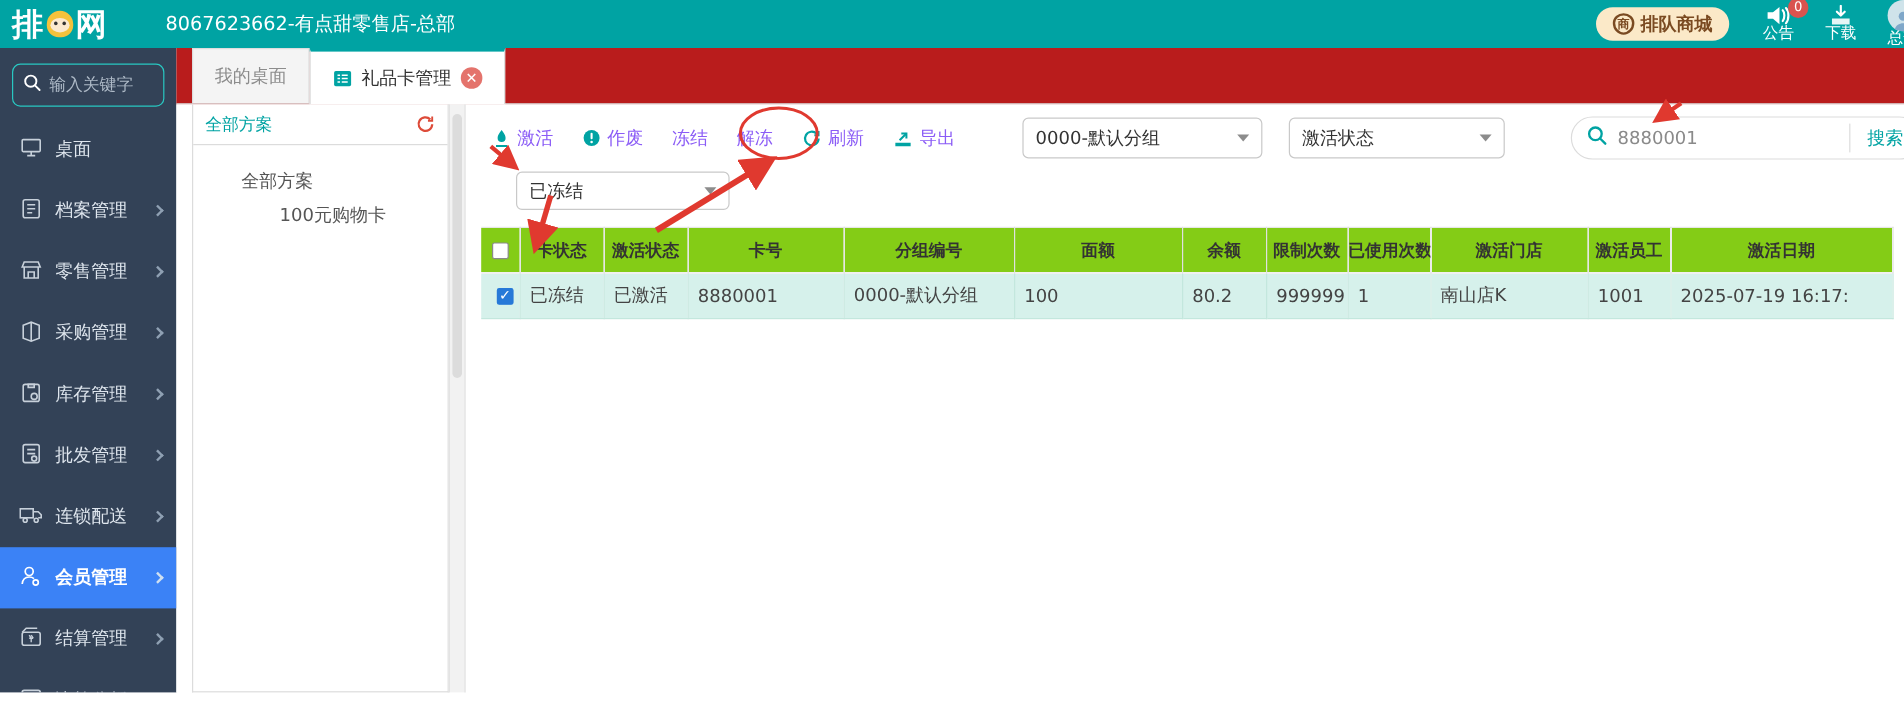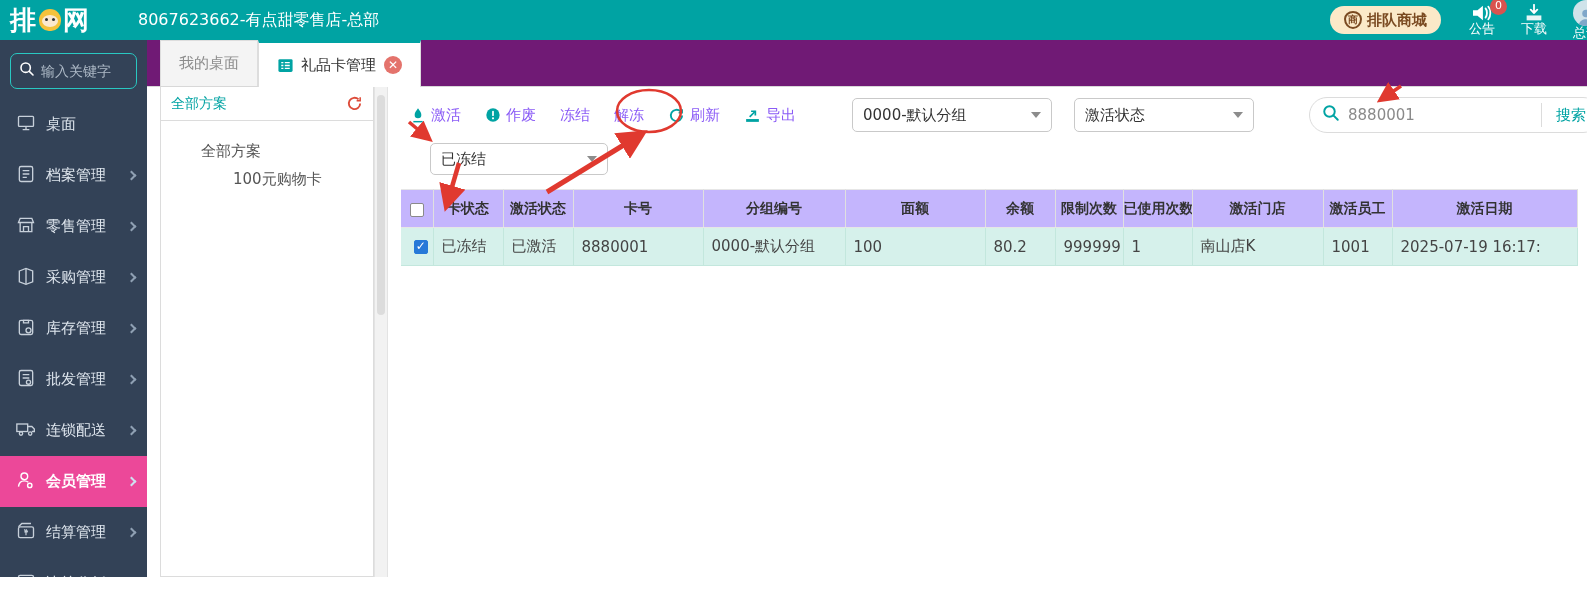--- a/index.html
+++ b/index.html
@@ -25,27 +25,27 @@
   
   .body-row { display:flex; height:537px;border-radius:19px; }
 
   
   .sidebar { width:147px; background:#334257; height:100%; flex:none; color:#DFE6EE; overflow:hidden; }
   .side-search { margin:13px 10px 10px 10px; height:36px; border:1px solid #29C8C2; border-radius:7px; display:flex; align-items:center; padding:0 8px; }
   .side-search input { background:transparent; border:none; outline:none; color:#CBD5E0; font-size:14px; width:90px; margin-left:6px; font-family:inherit; }
   .side-search input::placeholder { color:#AEBAC7; }
   .nav-item { height:51px; display:flex; align-items:center; padding:0 12px 0 16px; font-size:15px; cursor:pointer; position:relative;text-align:right; }
   .nav-item .lbl { margin-left:10px; }
-  .nav-item.active { background:#ec4899; color:#fff; font-weight:bold; }
+  .nav-item.active { background:#3b82f6; color:#fff; font-weight:bold; }
   .chev { margin-left:auto; width:7px; height:7px; border-top:2px solid #8FA0B3; border-right:2px solid #8FA0B3; transform:rotate(45deg); }
   .nav-item.active .chev { border-color:#CFE0F0; }
 
   
   .right-col { flex:1; display:flex; flex-direction:column; min-width:0; }
-  .tabbar { height:47px; background:#701a75; border-bottom:1px solid #D8D8D8; display:flex; align-items:stretch; padding-left:13px; flex:none; }
+  .tabbar { height:47px; background:#b91c1c; border-bottom:1px solid #D8D8D8; display:flex; align-items:stretch; padding-left:13px; flex:none; }
   .tab { display:flex; align-items:center; padding:0 18px; font-size:15px; color:#8C8C8C; background:#F4F4F4; border:1px solid #DDDDDD; border-bottom:none; cursor:pointer; }
   .tab.active { background:#fff; color:#333; border-top:3px solid #00A3A3; margin-bottom:-1px; }
   .tab .tab-ico { margin-right:7px; display:flex; }
   .tab .close { width:18px; height:18px; border-radius:50%; background:#E4736C; color:#fff; font-size:12px; line-height:18px; text-align:center; margin-left:8px; cursor:pointer; }
 
   .content-row { flex:1; display:flex; background:#fff; min-height:0; }
 
   
   .tree-panel { width:214px; margin-left:13px; border:1px solid #DCDCDC; border-top:none; flex:none; display:flex; flex-direction:column; }
   .tree-head { height:34px; border-bottom:1px solid #DCDCDC; display:flex; align-items:center; padding:0 10px; font-size:14px; color:#00A3A3; flex:none; }
@@ -69,21 +69,21 @@
   .search-group { margin-left:auto; margin-right:-14px; width:292px; height:36px; border:1px solid #DCDCDC; border-radius:18px; display:flex; align-items:center; padding-left:12px; background:#fff; }
   .search-group input { border:none; outline:none; font-size:15px; color:#8A8A8A; width:150px; margin-left:8px; font-family:inherit; }
   .search-group .divider { width:1px; height:24px; background:#DCDCDC; margin-left:auto; }
   .search-group .search-btn { color:#00A3A3; font-size:15px; padding:0 14px; cursor:pointer; white-space:nowrap; }
 
   .filter-row { margin-top:10px; }
   .filter-select { width:178px; margin-left:20px; height:32px; }
 
   
   table.grid { border-collapse:collapse; table-layout:fixed; width:1176px; margin-top:14px; margin-left:-9px; font-size:15px; }
-  table.grid th { background:#c4b5fd; height:38px; font-size:14px; color:#333; font-weight:bold; border-right:1px solid #E0E0E0; border-top:1px solid #E6E6E6; border-bottom:1px solid #E6E6E6; text-align:center; overflow:hidden; white-space:nowrap; }
+  table.grid th { background:#84cc16; height:38px; font-size:14px; color:#333; font-weight:bold; border-right:1px solid #E0E0E0; border-top:1px solid #E6E6E6; border-bottom:1px solid #E6E6E6; text-align:center; overflow:hidden; white-space:nowrap; }
   table.grid td { background:#D6F1EB; height:38px; color:#444; border-right:1px solid #C3E7DD; border-bottom:1px solid #C3E7DD; padding-left:8px; overflow:hidden; white-space:nowrap; }
   td.c-center, th.c-check { text-align:center; padding-left:0; }
   .st-frozen { color:#8C8C8C; }
   .st-active { color:#22A422; }
   .checkbox { display:inline-block; width:14px; height:14px; border:1px solid #8A8A8A; border-radius:2px; background:#fff; vertical-align:middle; cursor:pointer; }
   .checkbox.checked { background:#2779D8; border-color:#2779D8; position:relative; }
   .checkbox.checked:after { content:"✓"; position:absolute; left:1px; top:-2px; color:#fff; font-size:12px; font-weight:bold; }
 
   
   .annot { position:absolute; left:0; top:0; pointer-events:none; z-index:60; }

